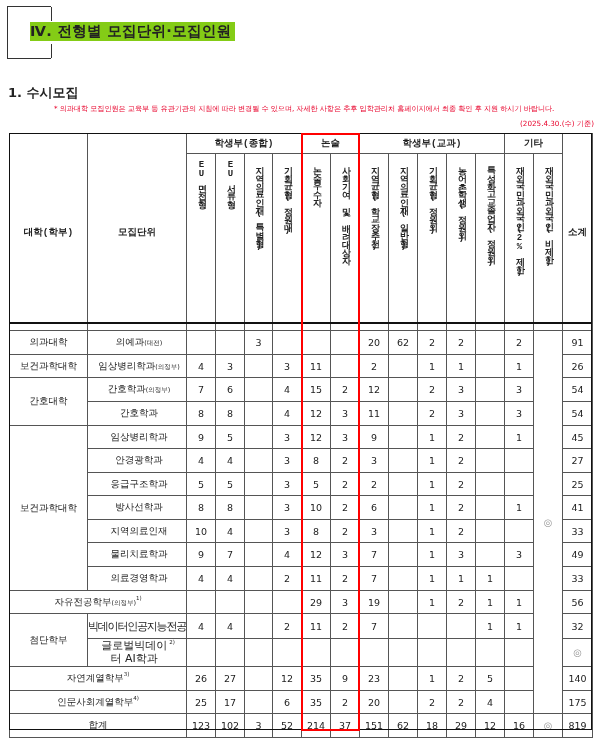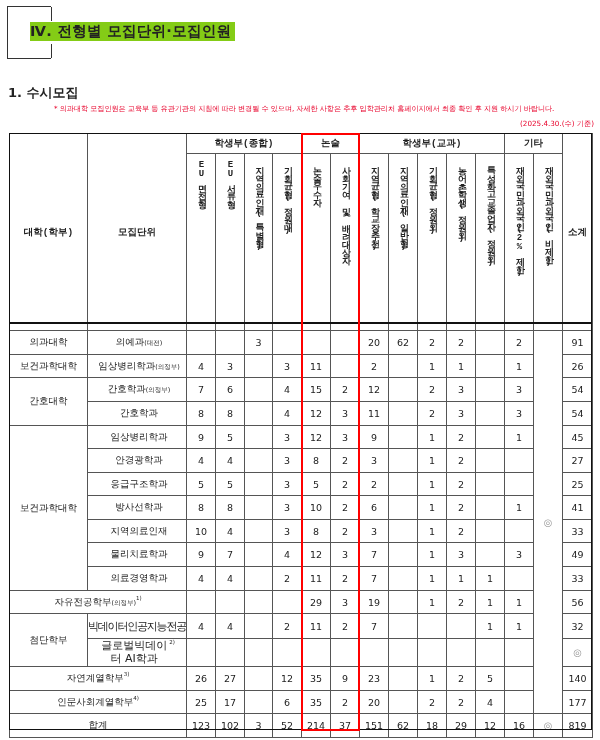--- a/index.html
+++ b/index.html
@@ -343,21 +343,21 @@
         <td class="num"></td>
         <td class="num">6</td>
         <td class="num">35</td>
         <td class="num">2</td>
         <td class="num">20</td>
         <td class="num"></td>
         <td class="num">2</td>
         <td class="num">2</td>
         <td class="num">4</td>
         <td class="num"></td>
-        <td class="num">177</td>
+        <td class="num">175</td>
       </tr>
       <tr style="height: 24px;">
         <td colspan="2">합계</td>
         <td class="num">123</td>
         <td class="num">102</td>
         <td class="num">3</td>
         <td class="num">52</td>
         <td class="num">214</td>
         <td class="num">37</td>
         <td class="num">151</td>

